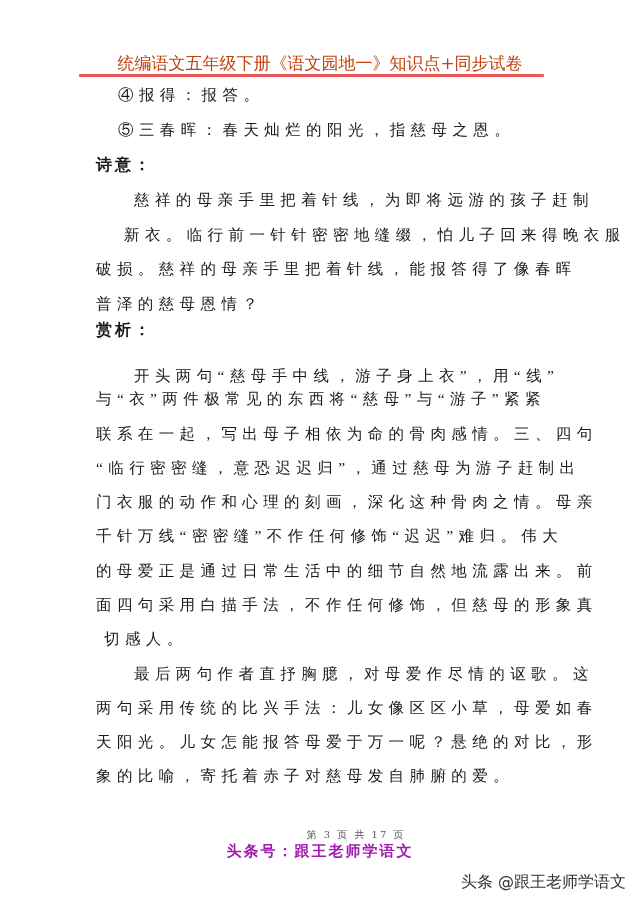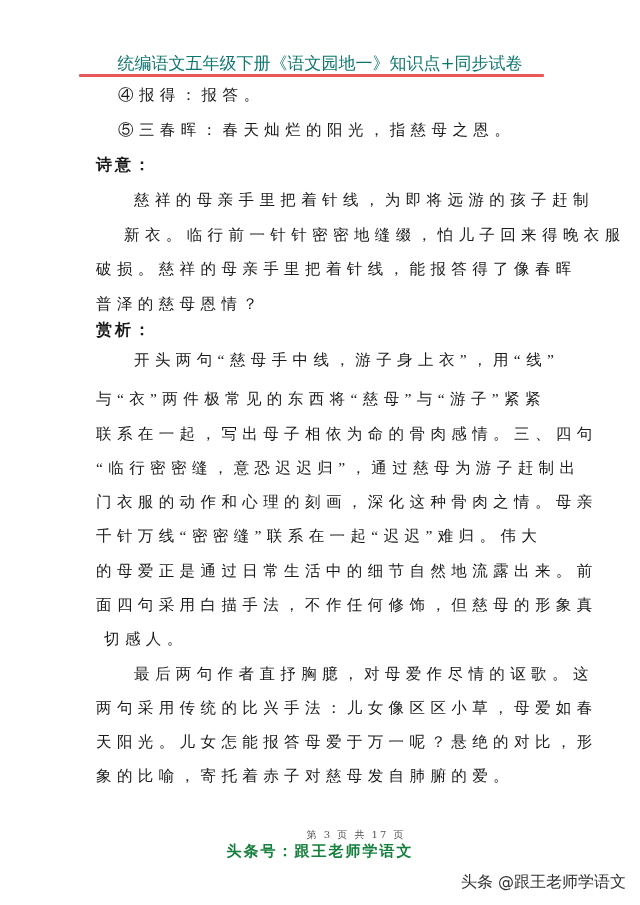--- a/index.html
+++ b/index.html
@@ -16,21 +16,21 @@
     color: #1a1a1a;
   }
   .header-title {
     position: absolute;
     left: 0;
     width: 640px;
     top: 52px;
     text-align: center;
     font-size: 17px;
     letter-spacing: 0px;
-    color: #0f766e;
+    color: #c2410c;
     font-family: "DejaVu Serif", "Liberation Serif", serif;
   }
   .header-rule {
     position: absolute;
     left: 79px;
     width: 465px;
     top: 74px;
     height: 3px;
     background: #e8575a;
     border-radius: 1px;
@@ -60,21 +60,21 @@
     padding-left: 36px;
   }
   .footer-brand {
     position: absolute;
     left: 0;
     width: 640px;
     top: 842px;
     text-align: center;
     font-size: 15px;
     font-weight: bold;
-    color: #15803d;
+    color: #a21caf;
     letter-spacing: 2px;
   }
   .watermark {
     position: absolute;
     right: 14px;
     top: 872px;
     font-family: "DejaVu Sans", "Liberation Sans", sans-serif;
     font-size: 16px;
     color: #333;
     text-shadow: 0 0 2px #fff, 0 0 3px #fff;
@@ -91,26 +91,26 @@
   <div class="line" style="left:118px; top:85px;">④报得：报答。</div>
   <div class="line" style="left:118px; top:120px;">⑤三春晖：春天灿烂的阳光，指慈母之恩。</div>
 
   <div class="heading" style="left:96px; top:155px;">诗意：</div>
   <div class="line" style="left:134px; top:190px;">慈祥的母亲手里把着针线，为即将远游的孩子赶制</div>
   <div class="line" style="left:96px; top:225px;margin-left:28px;">新衣。临行前一针针密密地缝缀，怕儿子回来得晚衣服</div>
   <div class="line" style="left:96px; top:259px;">破损。慈祥的母亲手里把着针线，能报答得了像春晖</div>
   <div class="line" style="left:96px; top:294px;">普泽的慈母恩情？</div>
 
   <div class="heading" style="left:96px; top:320px;">赏析：</div>
-  <div class="line" style="left:134px; top:350px;">开头两句“慈母手中线，游子身上衣”，用“线”</div>
+  <div class="line" style="left:134px; top:366px;">开头两句“慈母手中线，游子身上衣”，用“线”</div>
   <div class="line" style="left:96px; top:389px;">与“衣”两件极常见的东西将“慈母”与“游子”紧紧</div>
   <div class="line" style="left:96px; top:424px;">联系在一起，写出母子相依为命的骨肉感情。三、四句</div>
   <div class="line" style="left:96px; top:458px;">“临行密密缝，意恐迟迟归”，通过慈母为游子赶制出</div>
   <div class="line" style="left:96px; top:492px;">门衣服的动作和心理的刻画，深化这种骨肉之情。母亲</div>
-  <div class="line" style="left:96px; top:526px;">千针万线“密密缝”联系在一起“迟迟”难归。伟大</div>
+  <div class="line" style="left:96px; top:526px;">千针万线“密密缝”不作任何修饰“迟迟”难归。伟大</div>
   <div class="line" style="left:96px; top:561px;">的母爱正是通过日常生活中的细节自然地流露出来。前</div>
   <div class="line" style="left:96px; top:595px;">面四句采用白描手法，不作任何修饰，但慈母的形象真</div>
   <div class="line" style="left:96px; top:629px;margin-left:8px;">切感人。</div>
 
   <div class="line" style="left:134px; top:664px;">最后两句作者直抒胸臆，对母爱作尽情的讴歌。这</div>
   <div class="line" style="left:96px; top:698px;">两句采用传统的比兴手法：儿女像区区小草，母爱如春</div>
   <div class="line" style="left:96px; top:732px;">天阳光。儿女怎能报答母爱于万一呢？悬绝的对比，形</div>
   <div class="line" style="left:96px; top:766px;">象的比喻，寄托着赤子对慈母发自肺腑的爱。</div>
 
   <div class="footer-page">第 3 页 共 17 页</div>

